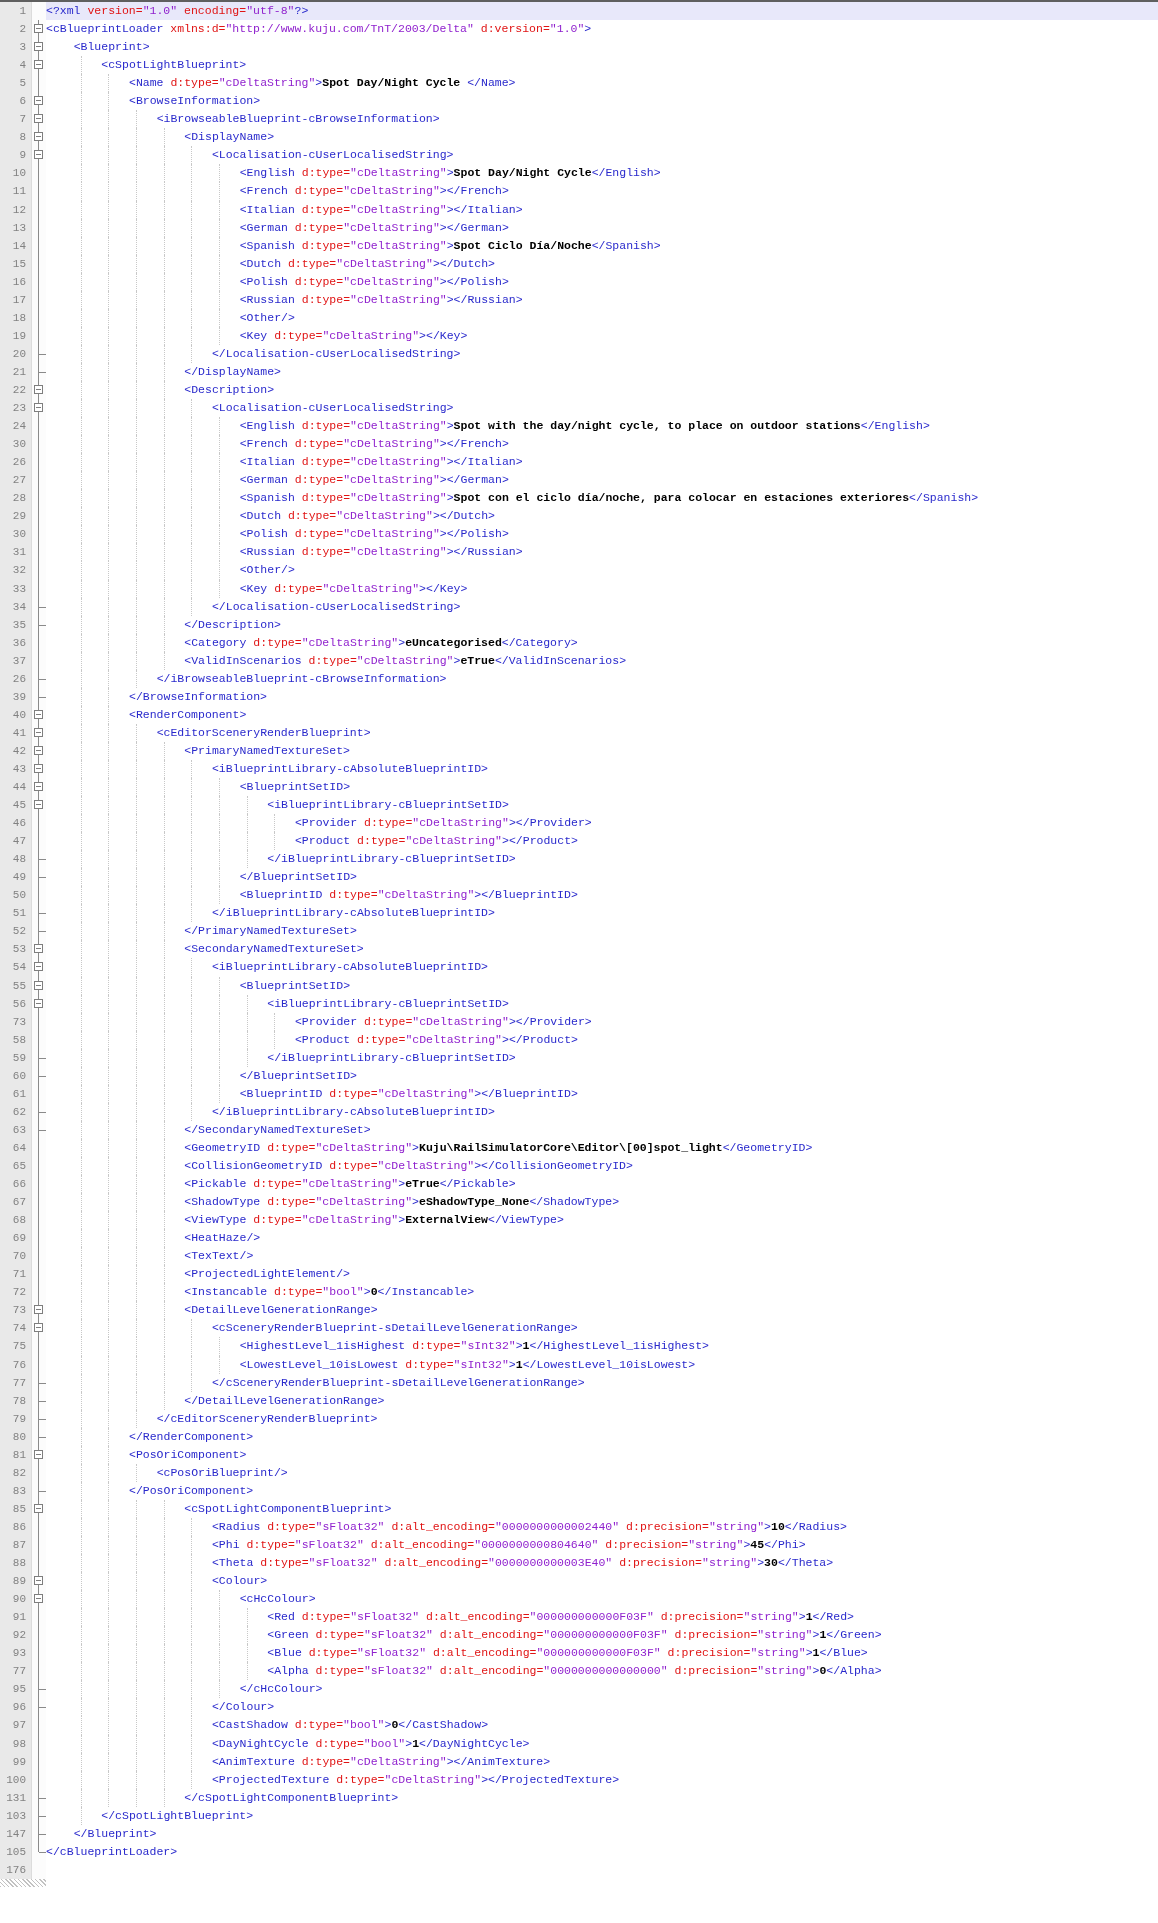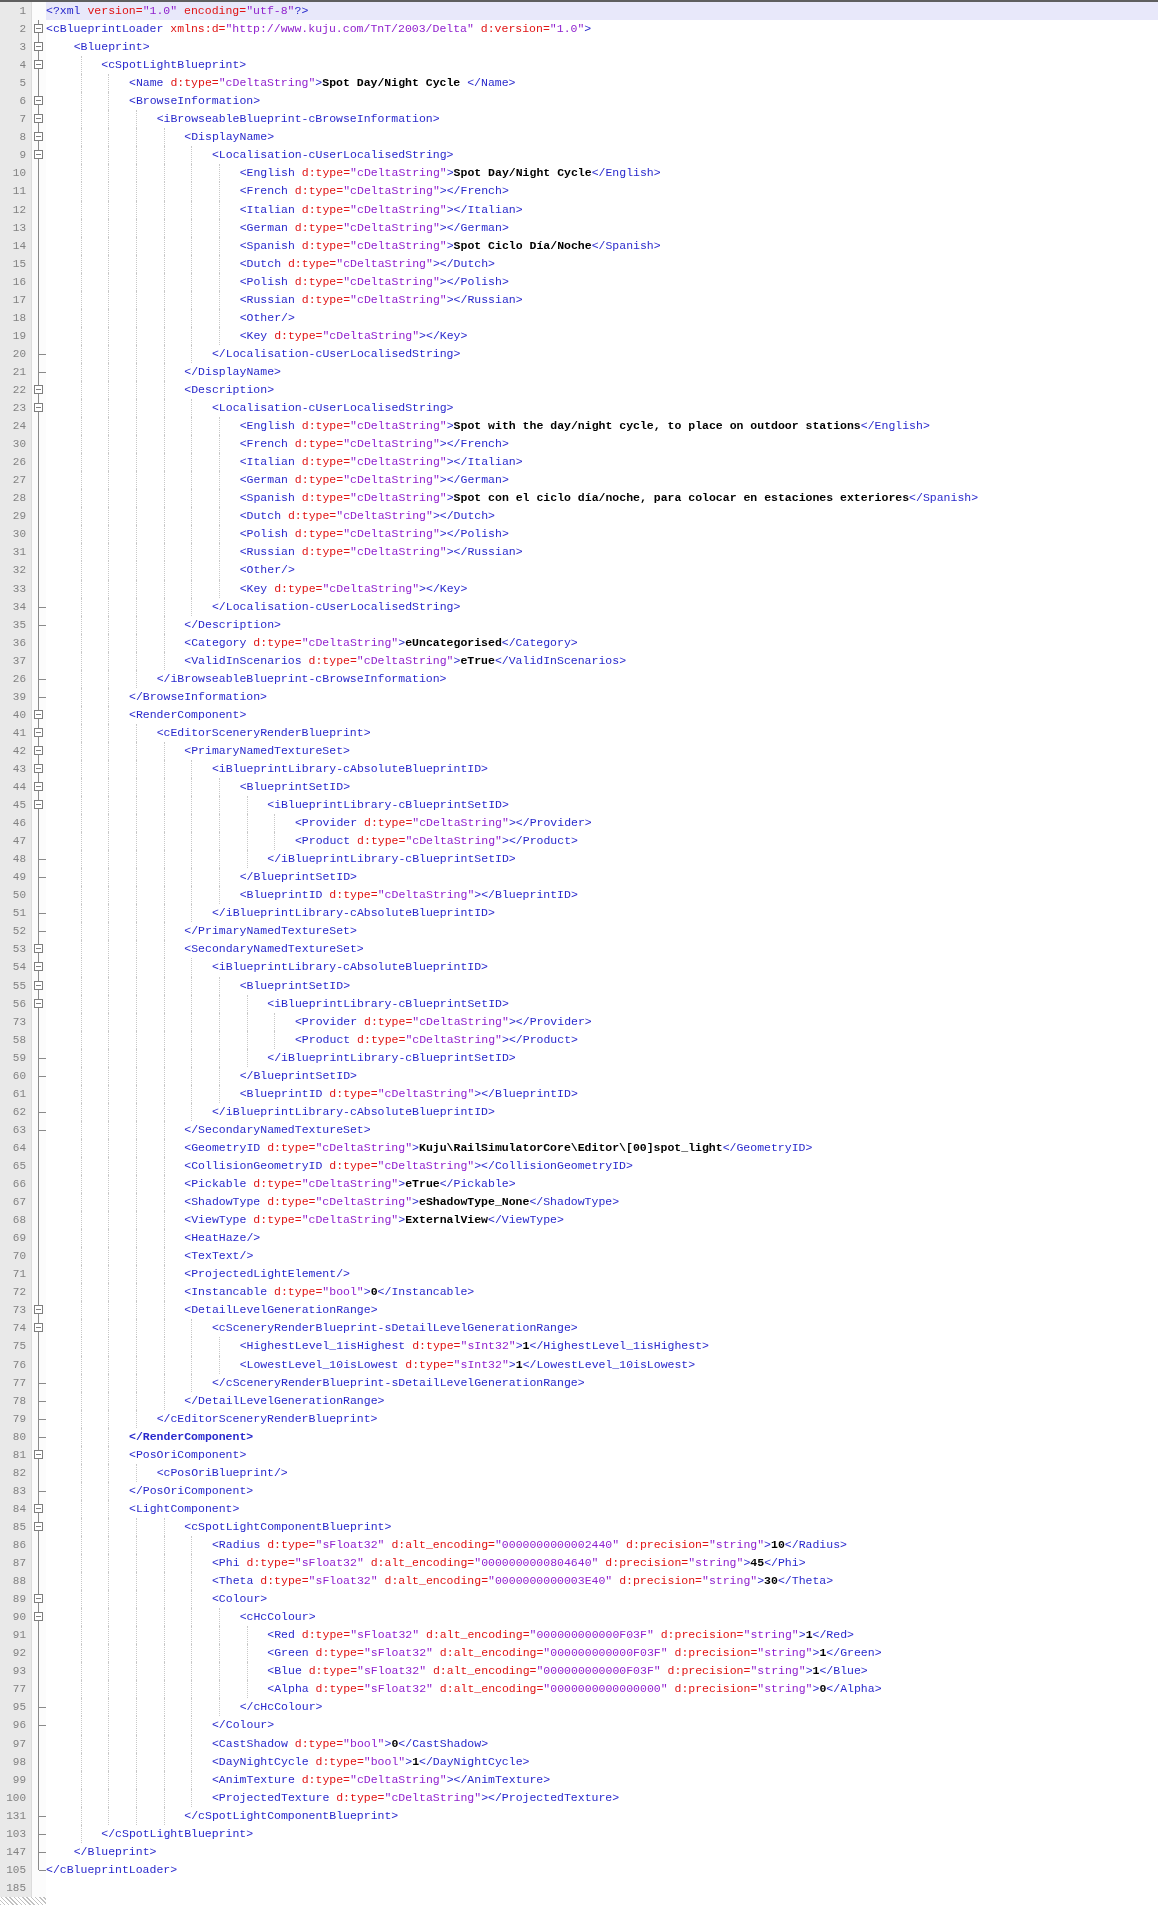--- a/index.html
+++ b/index.html
@@ -620,21 +620,21 @@
         <div class="ftick"></div>
       </div>
       <div class="code"><div class="guide" style="left: 34.664px;"></div><div class="guide" style="left: 62.328px;"></div><div class="guide" style="left: 89.992px;"></div><span style="padding-left: 110.656px; display: inline-block;"><span class="t">&lt;/cEditorSceneryRenderBlueprint&gt;</span></span></div>
     </div>
     <div class="row">
       <div class="gut">80</div>
       <div class="fold">
         <div class="fline"></div>
         <div class="ftick"></div>
       </div>
-      <div class="code"><div class="guide" style="left: 34.664px;"></div><div class="guide" style="left: 62.328px;"></div><span style="padding-left: 82.992px; display: inline-block; font-weight: bold;"><span class="t">&lt;/RenderComponent&gt;</span></span></div>
+      <div class="code"><div class="guide" style="left: 34.664px;"></div><div class="guide" style="left: 62.328px;"></div><span style="padding-left: 82.992px; display: inline-block;"><span class="t">&lt;/RenderComponent&gt;</span></span></div>
     </div>
     <div class="row">
       <div class="gut">81</div>
       <div class="fold">
         <div class="fline"></div>
         <div class="fbox"></div>
       </div>
       <div class="code"><div class="guide" style="left: 34.664px;"></div><div class="guide" style="left: 62.328px;"></div><span style="padding-left: 82.992px; display: inline-block;"><span class="t">&lt;PosOriComponent&gt;</span></span></div>
     </div>
     <div class="row">
@@ -646,28 +646,20 @@
     </div>
     <div class="row">
       <div class="gut">83</div>
       <div class="fold">
         <div class="fline"></div>
         <div class="ftick"></div>
       </div>
       <div class="code"><div class="guide" style="left: 34.664px;"></div><div class="guide" style="left: 62.328px;"></div><span style="padding-left: 82.992px; display: inline-block;"><span class="t">&lt;/PosOriComponent&gt;</span></span></div>
     </div>
     <div class="row">
-      <div class="gut">84</div>
-      <div class="fold">
-        <div class="fline"></div>
-        <div class="fbox"></div>
-      </div>
-      <div class="code"><div class="guide" style="left: 34.664px;"></div><div class="guide" style="left: 62.328px;"></div><span style="padding-left: 82.992px; display: inline-block;"><span class="t">&lt;LightComponent&gt;</span></span></div>
-    </div>
-    <div class="row">
       <div class="gut">85</div>
       <div class="fold">
         <div class="fline"></div>
         <div class="fbox"></div>
       </div>
       <div class="code"><div class="guide" style="left: 34.664px;"></div><div class="guide" style="left: 62.328px;"></div><div class="guide" style="left: 89.992px;"></div><div class="guide" style="left: 117.656px;"></div><span style="padding-left: 138.32px; display: inline-block;"><span class="t">&lt;cSpotLightComponentBlueprint&gt;</span></span></div>
     </div>
     <div class="row">
       <div class="gut">86</div>
       <div class="fold">
@@ -803,18 +795,18 @@
     </div>
     <div class="row">
       <div class="gut">105</div>
       <div class="fold">
         <div class="fline half"></div>
         <div class="ftick"></div>
       </div>
       <div class="code"><span style="padding-left: 0px; display: inline-block;"><span class="t">&lt;/cBlueprintLoader&gt;</span></span></div>
     </div>
     <div class="row">
-      <div class="gut">185</div>
+      <div class="gut">176</div>
       <div class="fold"></div>
       <div class="code"><span style="padding-left: 0px; display: inline-block;"></span></div>
     </div>
     <div id="eof-hatch"></div>
   </div>
 
 </body></html>

